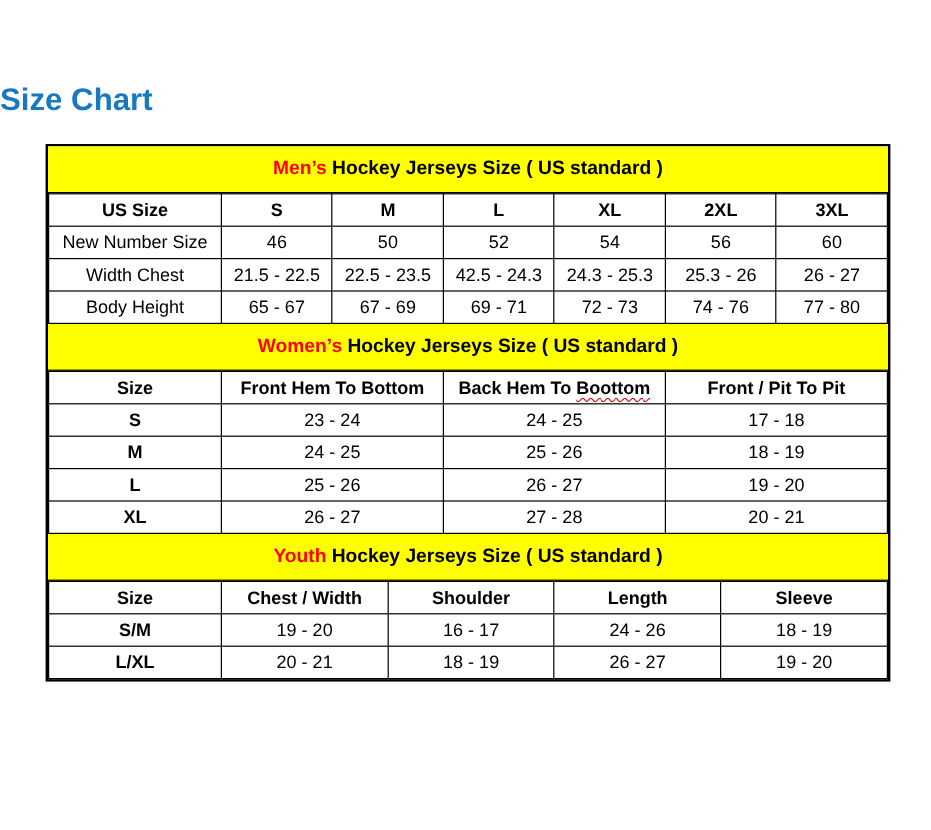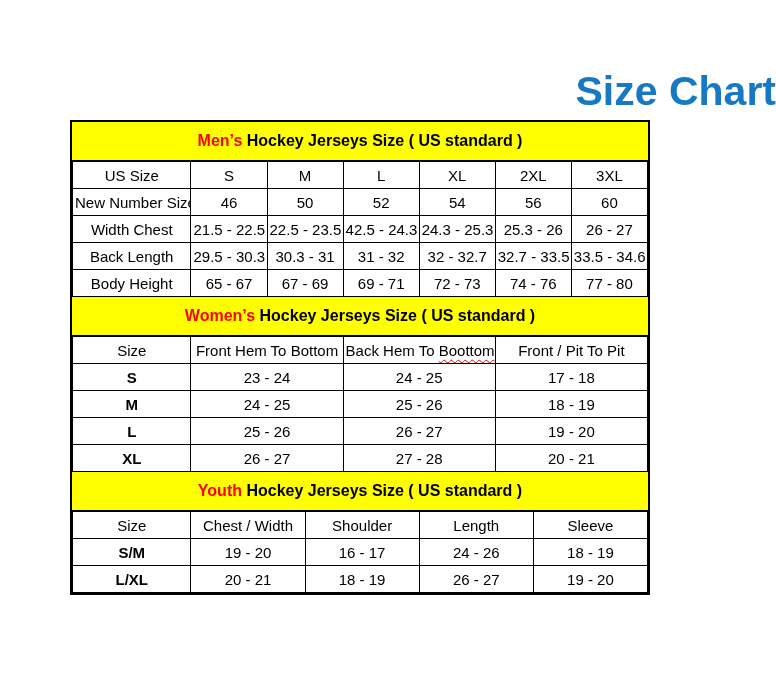--- a/index.html
+++ b/index.html
@@ -18,34 +18,33 @@
     background: var(--bg);
     font-family: "Liberation Sans", sans-serif;
     color: #000;
     overflow: hidden;
   }
   .title {
     position: absolute;
     top: 68px;
     left: 0;
     width: 100%;
-    text-align: right;
-    font-size: 41px;
+    text-align: left;
+    font-size: 26px;
     font-weight: bold;
     color: var(--title-blue);
     letter-spacing: 0px;
   }
   .tables {
     position: absolute;
     left: 38px;
     top: 120px;
-    width: 580px;
+    width: 704px;
     border: 2px solid var(--border-black);
     background: var(--bg);
-    margin-left: 32px;
   }
   .band {
     background: var(--band-yellow);
     border-bottom: 1px solid var(--border-black);
     height: 39px;
     display: flex;
     align-items: center;
     justify-content: center;
     font-weight: bold;
     font-size: 16px;
@@ -60,21 +59,21 @@
   table.size-table th, table.size-table td {
     border: 1px solid var(--border-black);
     text-align: center;
     vertical-align: middle;
     height: 27px;
     padding: 0 2px;
     font-size: 15px;
     overflow: hidden;
     white-space: nowrap;
   }
-  table.size-table th { font-weight: normal; }
+  table.size-table th { font-weight: bold; }
   table.size-table td { font-weight: normal; }
   table.size-table td.rowlabel.bold { font-weight: bold; }
   .squiggle {
     text-decoration-line: underline;
     text-decoration-style: wavy;
     text-decoration-color: #cc1111;
     text-decoration-thickness: 1px;
     text-underline-offset: 3px;
   }
 </style>
@@ -119,29 +118,20 @@
           <tr>
             <td class="rowlabel">Width Chest</td>
             <td>21.5 - 22.5</td>
             <td>22.5 - 23.5</td>
             <td>42.5 - 24.3</td>
             <td>24.3 - 25.3</td>
             <td>25.3 - 26</td>
             <td>26 - 27</td>
           </tr>
           <tr>
-            <td class="rowlabel">Back Length</td>
-            <td>29.5 - 30.3</td>
-            <td>30.3 - 31</td>
-            <td>31 - 32</td>
-            <td>32 - 32.7</td>
-            <td>32.7 - 33.5</td>
-            <td>33.5 - 34.6</td>
-          </tr>
-          <tr>
             <td class="rowlabel">Body Height</td>
             <td>65 - 67</td>
             <td>67 - 69</td>
             <td>69 - 71</td>
             <td>72 - 73</td>
             <td>74 - 76</td>
             <td>77 - 80</td>
           </tr>
         </tbody>
       </table>

